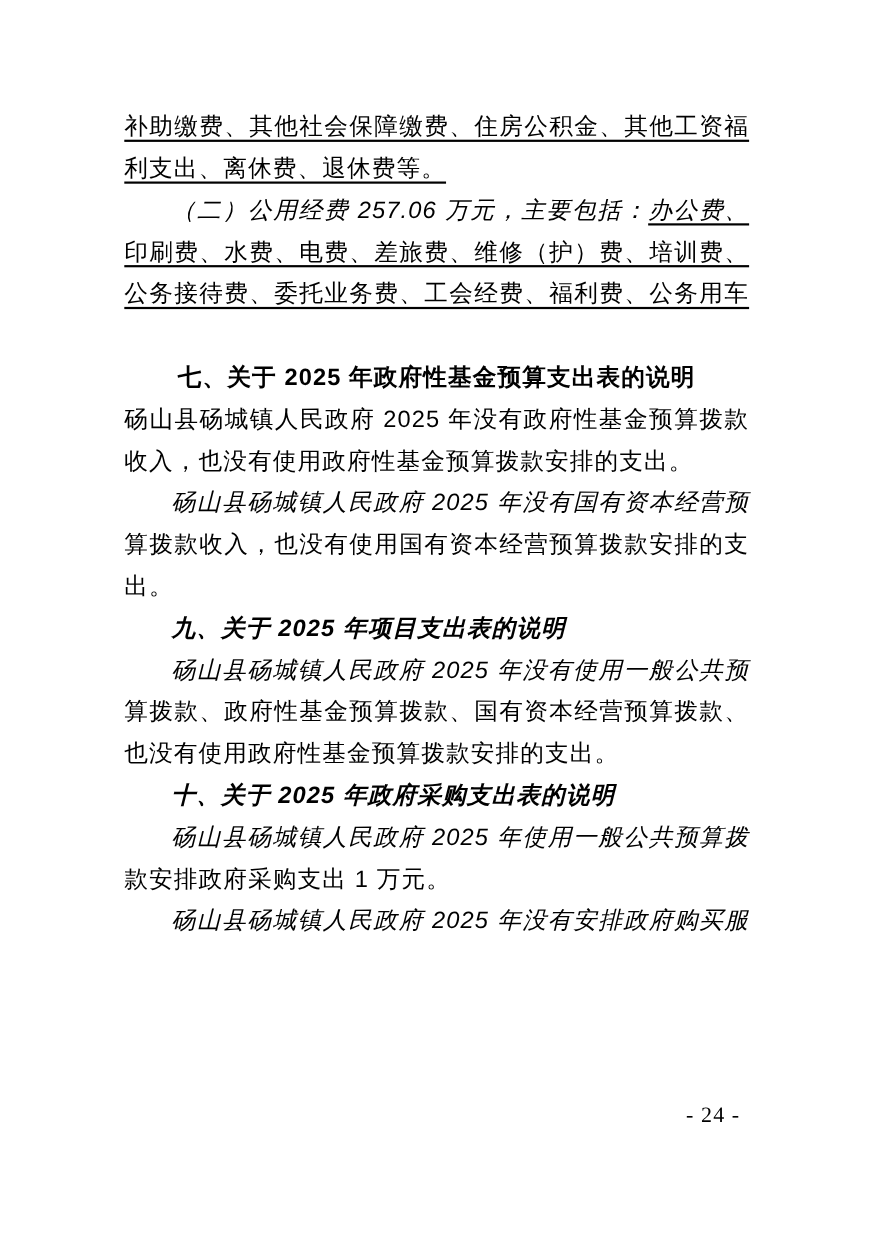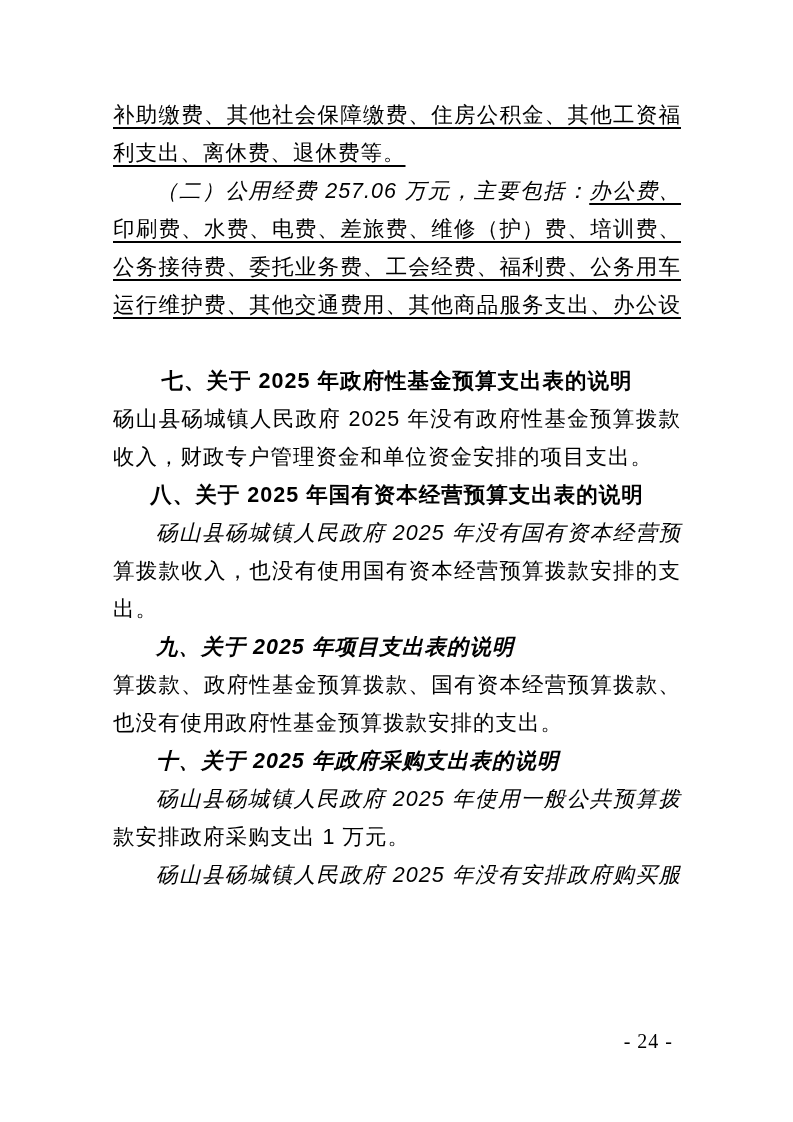--- a/index.html
+++ b/index.html
@@ -54,55 +54,54 @@
     height: 38px;
   }
   
   .ul {
     text-decoration: underline;
     text-underline-offset: 5px;
     text-decoration-thickness: 1.5px;
   }
   .footer {
     position: absolute;
-    top: 1029px;
+    top: 1002px;
     right: 120px;
     font-family: "Liberation Serif", serif;
     font-size: 20px;
     line-height: 24px;
     letter-spacing: 1px;
     color: #000000;
   }
 </style>
 </head>
 <body>
 
 <div class="page">
   <div class="content">
 
     <div class="ln fill"><span class="ul">补助缴费、其他社会保障缴费、住房公积金、其他工资福</span></div>
     <div class="ln"><span class="ul">利支出、离休费、退休费等。</span></div>
 
     <div class="ln fill ind"><span>（二）公用经费 257.06 万元，主要包括：</span><span class="ul">办公费、</span></div>
     <div class="ln fill"><span class="ul">印刷费、水费、电费、差旅费、维修（护）费、培训费、</span></div>
     <div class="ln fill"><span class="ul">公务接待费、委托业务费、工会经费、福利费、公务用车</span></div>
-    <div class="ln fill"><span class="ul">运行维护费、其他交通费用、其他商品服务支出、办公设</span></div>
 
     <div class="blank"></div>
 
     <div class="ln hd center">七、关于 2025 年政府性基金预算支出表的说明</div>
     <div class="ln fill">砀山县砀城镇人民政府 2025 年没有政府性基金预算拨款</div>
-    <div class="ln">收入，财政专户管理资金和单位资金安排的项目支出。</div>
+    <div class="ln">收入，也没有使用政府性基金预算拨款安排的支出。</div>
 
-    <div class="ln hd center">八、关于 2025 年国有资本经营预算支出表的说明</div>
     <div class="ln fill ind">砀山县砀城镇人民政府 2025 年没有国有资本经营预</div>
     <div class="ln fill">算拨款收入，也没有使用国有资本经营预算拨款安排的支</div>
     <div class="ln">出。</div>
 
     <div class="ln hd ind">九、关于 2025 年项目支出表的说明</div>
+    <div class="ln fill ind">砀山县砀城镇人民政府 2025 年没有使用一般公共预</div>
     <div class="ln fill">算拨款、政府性基金预算拨款、国有资本经营预算拨款、</div>
     <div class="ln">也没有使用政府性基金预算拨款安排的支出。</div>
 
     <div class="ln hd ind">十、关于 2025 年政府采购支出表的说明</div>
     <div class="ln fill ind">砀山县砀城镇人民政府 2025 年使用一般公共预算拨</div>
     <div class="ln">款安排政府采购支出 1 万元。</div>
 
     <div class="ln fill ind">砀山县砀城镇人民政府 2025 年没有安排政府购买服</div>
 
   </div>

